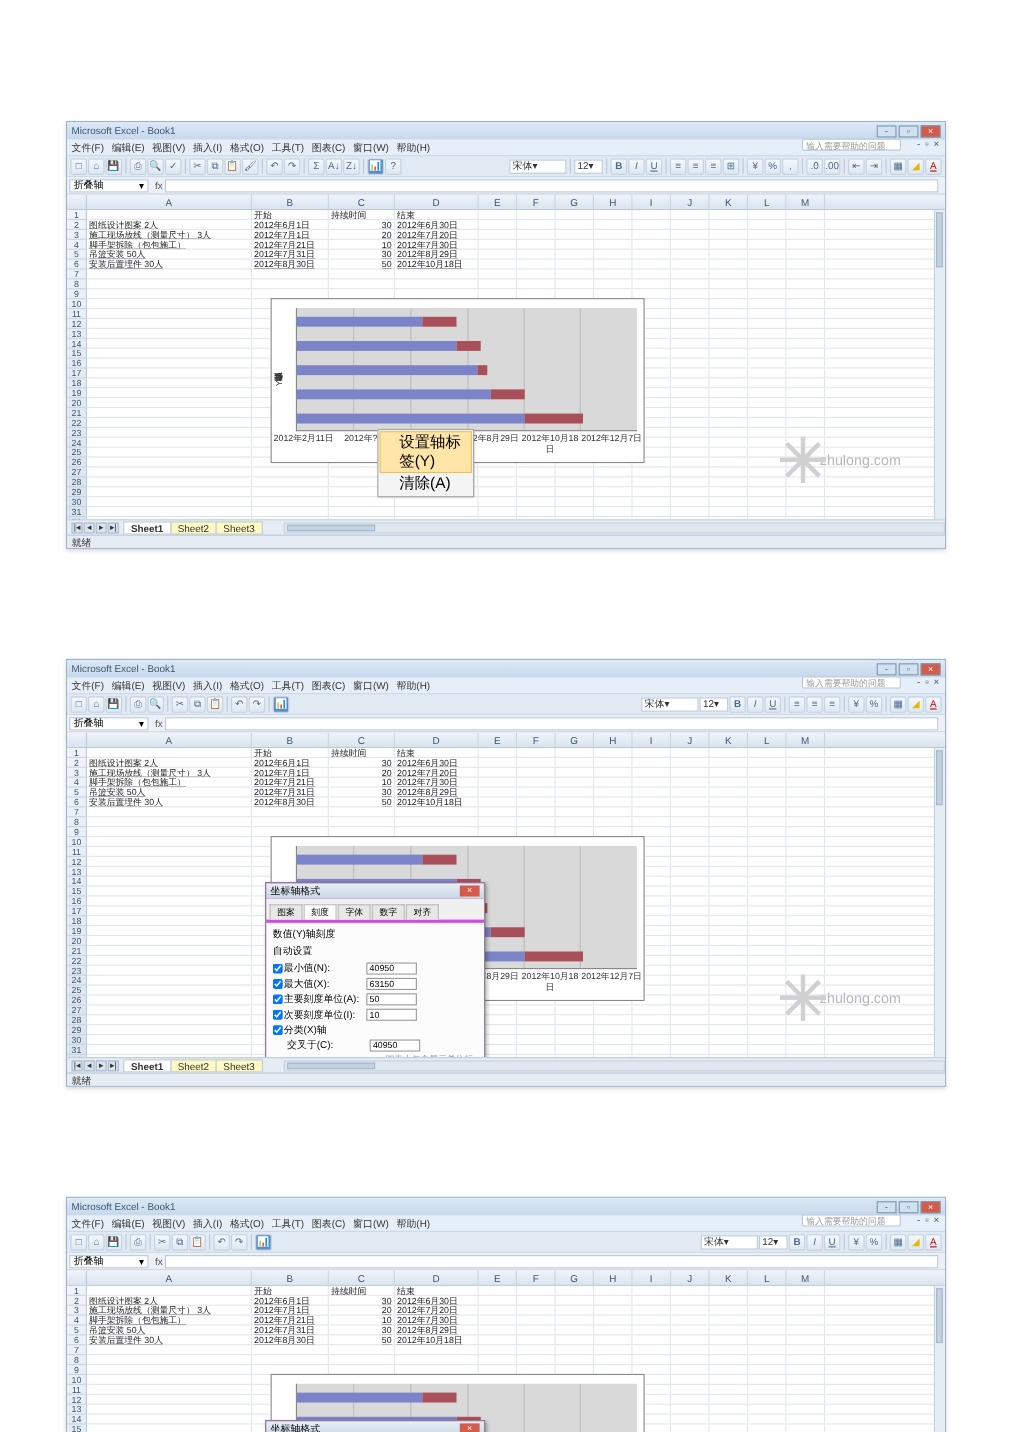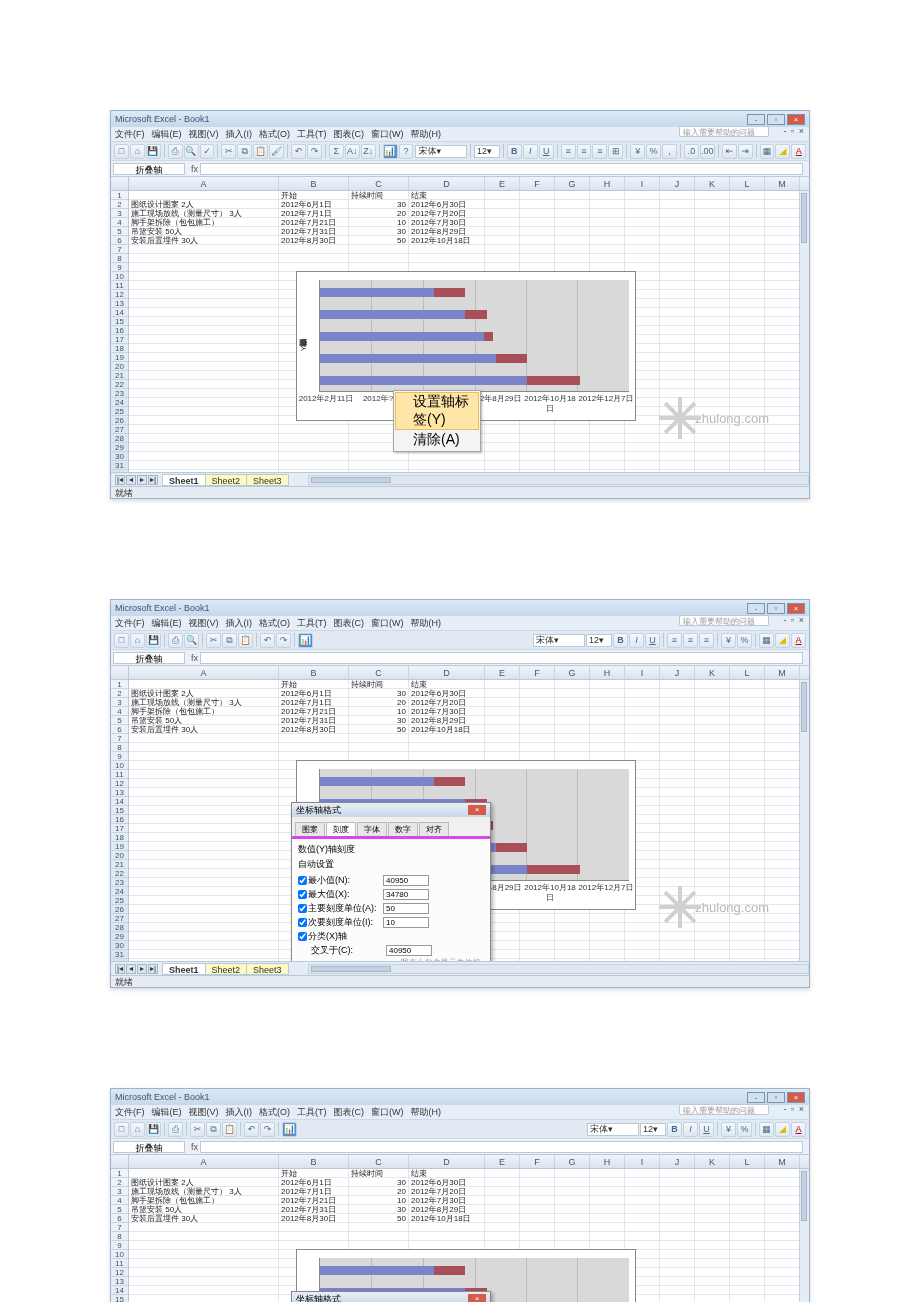--- a/index.html
+++ b/index.html
@@ -4,21 +4,21 @@
   <style>
     * { margin: 0; padding: 0; box-sizing: border-box; }
     body {
       background: #fff;
       font-family: 'Microsoft YaHei', SimSun, Arial, sans-serif;
       font-size: 9px;
       width: 920px;
       padding: 10px 0;
     }
     .panel {
-      width: 700px;
+      width: 800px;
       margin: 100px auto 20px auto;
       border: 1px solid #9db4c8;
       background: #e4ecf5;
       position: relative;
       box-shadow: 0 2px 4px rgba(0,0,0,0.15);
     }
     .titlebar {
       height: 16px;
       background: linear-gradient(#dce9f6, #c6d8eb);
       font-size: 9px;
@@ -74,21 +74,21 @@
       align-items: center;
       justify-content: center;
       font-size: 9px;
       color: #4a6a8c;
     }
     .tb-sep { width: 1px; height: 14px; background: #b8c9da; margin: 0 2px; }
     .tb-input { border: 1px solid #b8c9da; background: #fff; height: 13px; font-size: 9px; padding: 0 2px; color: #333; display: inline-flex; align-items: center; }
     .toolbar .spacer { flex: 1; }
     .fontsize { width: 26px; }
     .namebox-row { height: 16px; display: flex; border-bottom: 1px solid #b8c9da; background: #ecf1f7; align-items: center; }
-    .namebox { width: 72px; border: 1px solid #b8c9da; background: #fff; height: 12px; font-size: 9px; padding: 0 3px; margin-left: 2px; display: flex; align-items: center; justify-content: space-between; flex-direction: column; }
+    .namebox { width: 72px; border: 1px solid #b8c9da; background: #fff; height: 12px; font-size: 9px; padding: 0 3px; margin-left: 2px; display: flex; align-items: center; justify-content: space-between; }
     .fx { margin-left: 6px; font-size: 9px; color: #555; }
     .fx-bar { flex: 1; border: 1px solid #b8c9da; background: #fff; height: 12px; margin: 0 6px 0 2px; }
     .grid-area {
       background: #fff;
       position: relative;
       height: 295px;
       overflow: hidden;
     }
     .col-headers { display: flex; height: 14px; background: linear-gradient(#f0f4f9, #dae4ef); border-bottom: 1px solid #b8c9da; }
     .ch { border-right: 1px solid #c8d4e1; text-align: center; font-size: 9px; color: #3b5773; line-height: 14px; }
@@ -1540,21 +1540,21 @@
             <div class="dlg-section-title">数值(Y)轴刻度</div>
             <div class="dlg-section-title">自动设置</div>
             <div class="dlg-row">
                 <input type="checkbox" checked="" style="">
                 <span class="lbl">最小值(N):</span>
                 <span class="val">40950</span>
               </div>
             <div class="dlg-row">
                 <input type="checkbox" checked="" style="">
                 <span class="lbl">最大值(X):</span>
-                <span class="val">34780</span>
+                <span class="val">63150</span>
               </div>
             <div class="dlg-row">
                 <input type="checkbox" checked="" style="">
                 <span class="lbl">主要刻度单位(A):</span>
                 <span class="val">50</span>
               </div>
             <div class="dlg-row">
                 <input type="checkbox" checked="" style="">
                 <span class="lbl">次要刻度单位(I):</span>
                 <span class="val">10</span>

